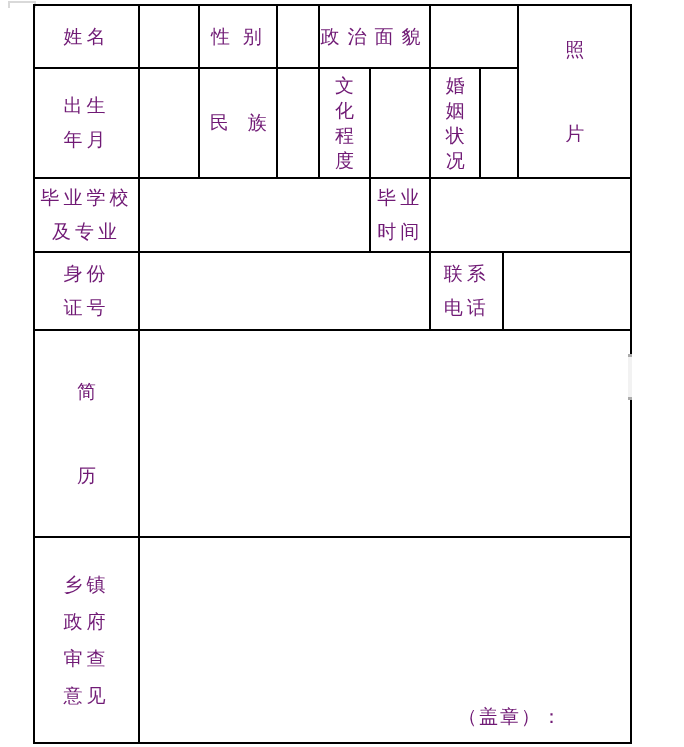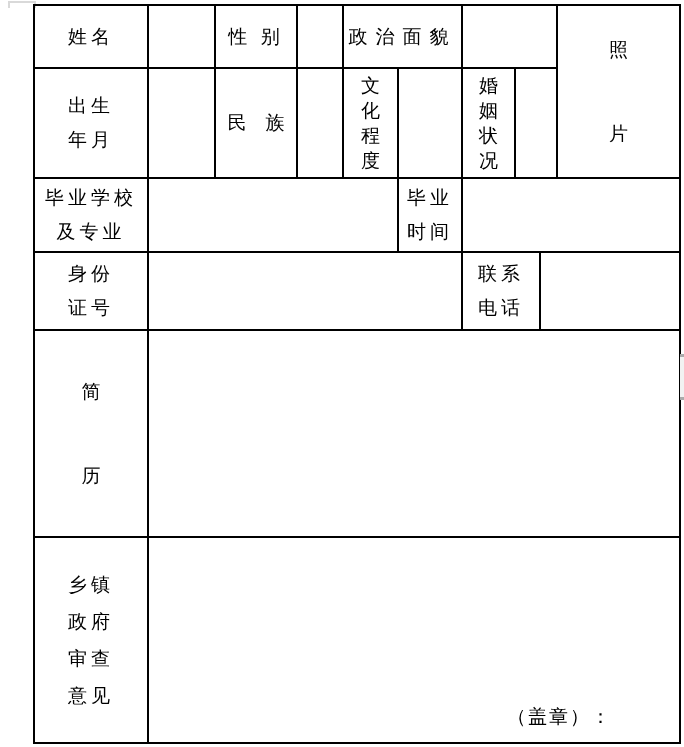--- a/index.html
+++ b/index.html
@@ -1,21 +1,21 @@
 <!DOCTYPE html>
 <html><head>
 <meta charset="utf-8">
 <style>
   html,body{margin:0;padding:0;background:#ffffff;}
   .sheet{
     position:relative;
-    width:684px;height:747px;
+    width:632px;height:747px;
     background:#ffffff;
-    font-family:Liberation Sans, sans-serif;
-    color:#000000;
+    font-family:Liberation Serif, serif;
+    color:#701a75;
     overflow:hidden;
   }
   table.form{
     position:absolute;left:33px;top:4px;
     border-collapse:collapse;
     table-layout:fixed;
   }
   table.form td{
     border:2px solid #000000;
     padding:0;

